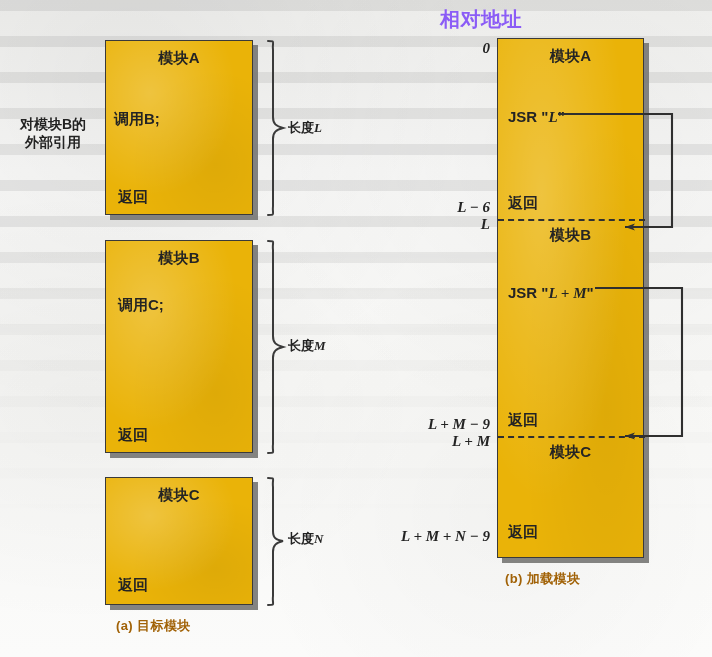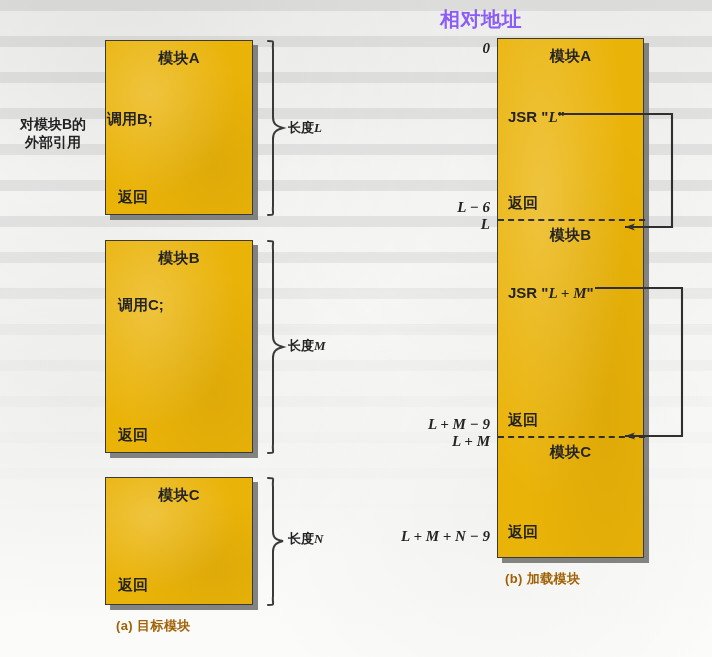--- a/index.html
+++ b/index.html
@@ -173,21 +173,21 @@
 
 <div id="diagram">
 
   <div class="side-note" style="left:2px; top:116px; width:102px;">
     <div>对模块B的</div>
     <div>外部引用</div>
   </div>
 
   <div class="module-box" style="left:105px; top:40px; width:148px; height:175px;">
     <div class="box-title" style="top:8px;">模块A</div>
-    <div class="box-line" style="left:1px; top:69px;text-align:right;">调用B;</div>
+    <div class="box-line" style="left:8px; top:69px;text-align:right;">调用B;</div>
     <div class="box-line" style="left:12px; top:147px;">返回</div>
   </div>
 
   <div class="module-box" style="left:105px; top:240px; width:148px; height:213px;">
     <div class="box-title" style="top:8px;">模块B</div>
     <div class="box-line" style="left:12px; top:55px;">调用C;</div>
     <div class="box-line" style="left:12px; top:185px;">返回</div>
   </div>
 
   <div class="module-box" style="left:105px; top:477px; width:148px; height:128px;">

